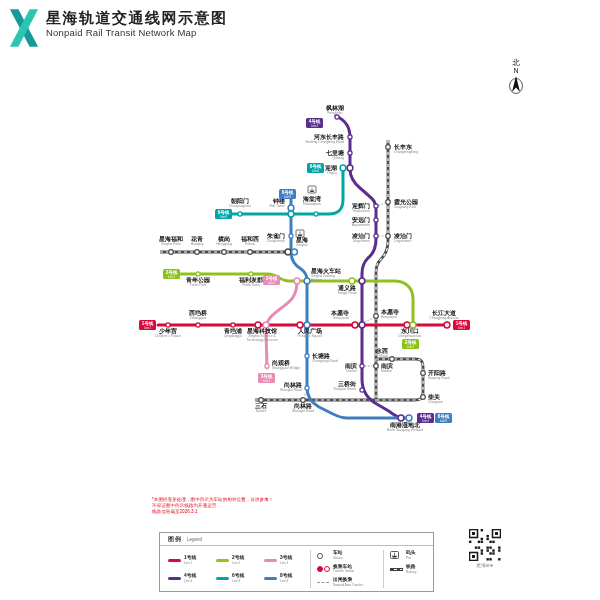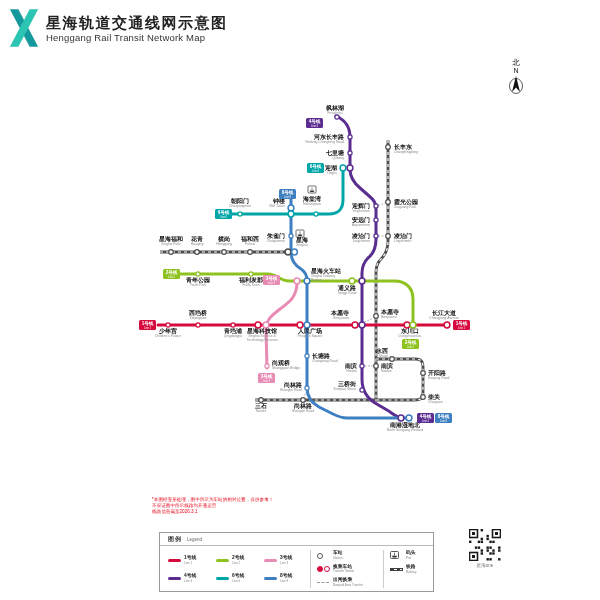--- a/index.html
+++ b/index.html
@@ -1,20 +1,20 @@
 <!DOCTYPE html>
 <html><head>
 <meta charset="utf-8">
 <style>
   html,body{margin:0;padding:0;background:#fff;}
   #stage{position:relative;width:600px;height:600px;background:#fff;overflow:hidden;
          font-family:"Liberation Sans","DejaVu Sans",sans-serif;}
   #map{position:absolute;left:0;top:0;}
   
-  #header{position:absolute;left:8px;top:8px;display:flex;align-items:center;z-index:5;}
+  #header{position:absolute;left:8px;top:8px;display:flex;align-items:flex-start;z-index:5;}
   #logo{width:32px;height:40px;margin-right:6px;}
   .title-zh{display:block;font-size:15px;font-weight:bold;color:#222;letter-spacing:1.5px;line-height:19px;}
   .title-en{display:block;font-size:9.5px;color:#333;letter-spacing:0.2px;}
   
   #compass{position:absolute;left:498px;top:58px;width:36px;text-align:center;z-index:5;}
   #compass .c-zh{display:block;font-size:7.5px;color:#111;line-height:9px;}
   #compass .c-en{display:block;font-size:7px;color:#111;line-height:8px;}
   
   #note{position:absolute;left:152px;top:497px;color:#e60012;font-size:4.6px;line-height:6px;z-index:5;}
   
@@ -379,21 +379,21 @@
       </g>
     </svg>
 
   <div id="header">
     <svg id="logo" viewBox="0 0 34 42">
       <polygon points="2,1 11,1 32,41 23,41" fill="#149a9c"></polygon>
       <polygon points="32,1 23,1 2,41 11,41" fill="#2cc4b3"></polygon>
     </svg>
     <div>
       <span class="title-zh">星海轨道交通线网示意图</span>
-      <span class="title-en">Henggang Rail Transit Network Map</span>
+      <span class="title-en">Nonpaid Rail Transit Network Map</span>
     </div>
   </div>
 
   <div id="compass">
     <span class="c-zh">北</span>
     <span class="c-en">N</span>
     <svg width="18" height="20" viewBox="0 0 18 20" style="display:block;margin:0 auto;">
       <ellipse cx="9" cy="11" rx="6.5" ry="7.5" fill="none" stroke="#333" stroke-width="0.8"></ellipse>
       <polygon points="9,1 5,17 9,12.5 13,17" fill="#111"></polygon>
     </svg>

